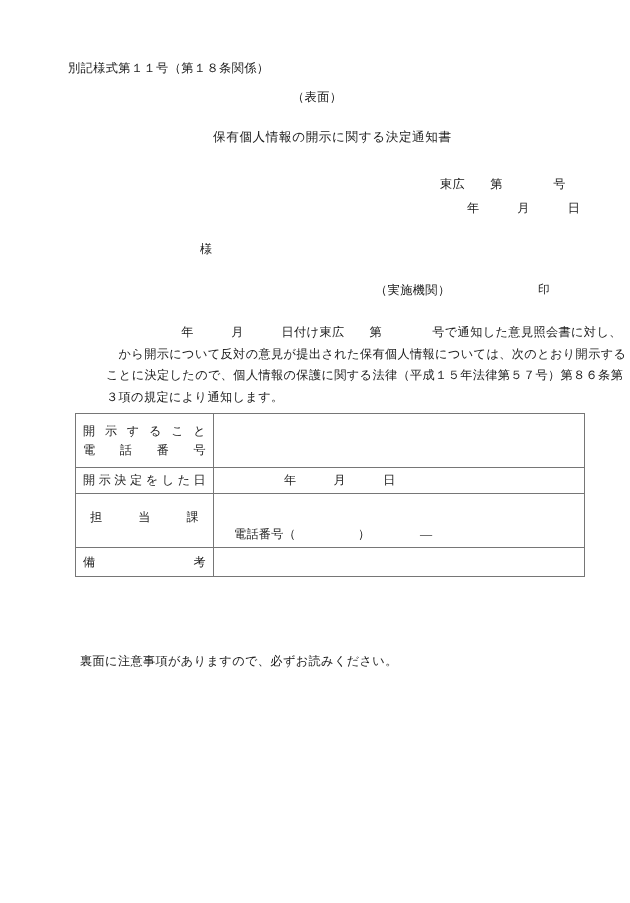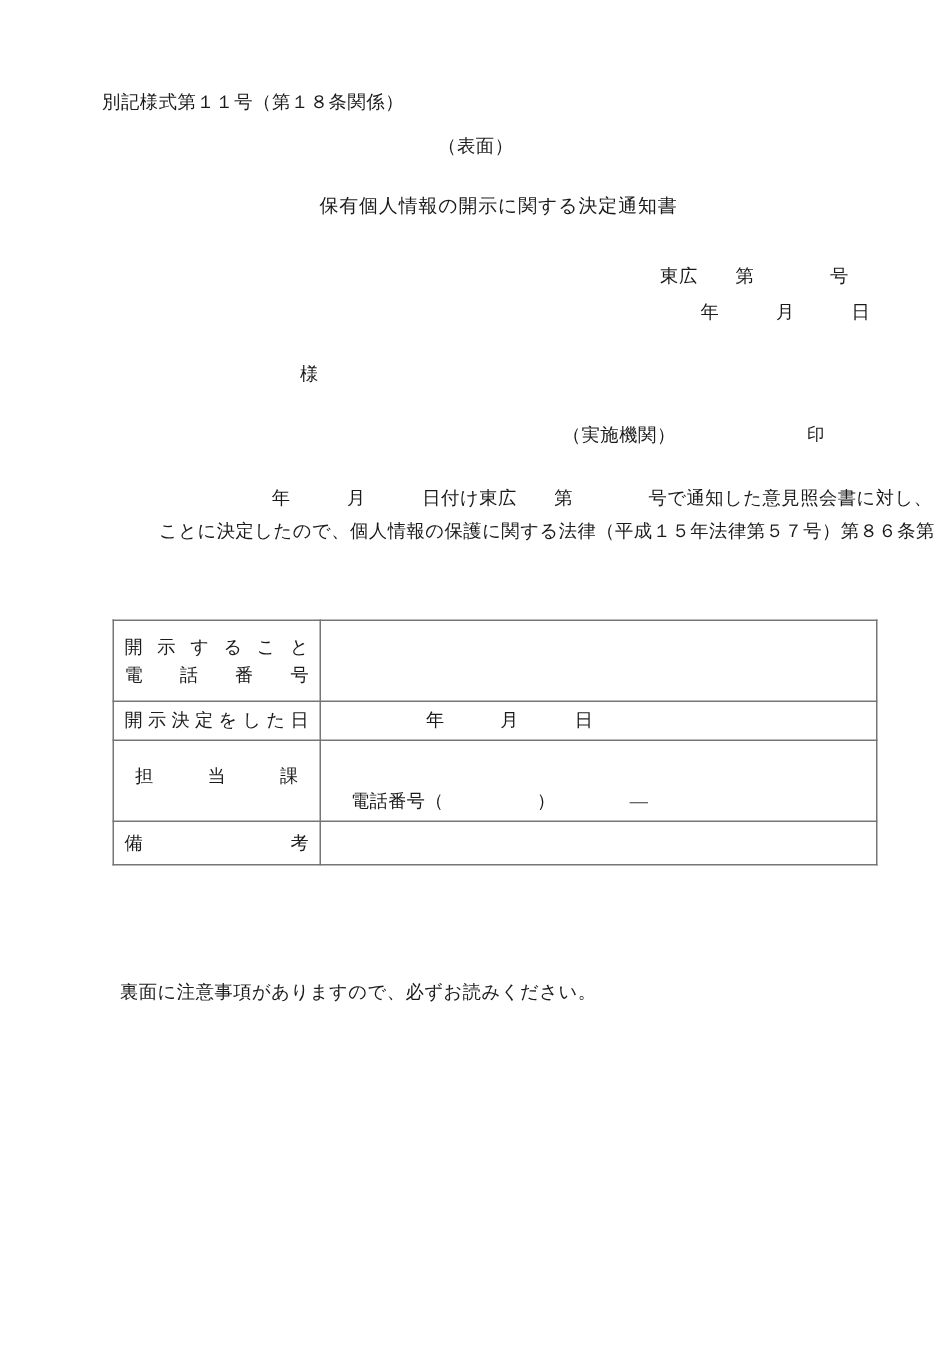--- a/index.html
+++ b/index.html
@@ -188,21 +188,23 @@
   <div class="abs number-line">東広　　第　　　　号</div>
   <div class="abs date-line">年　　　月　　　日</div>
 
   <div class="abs addressee">様</div>
 
   <div class="abs agency-line">（実施機関）</div>
   <div class="abs seal-mark">印</div>
 
   <div class="body-block">
     <div class="line l1">　　　　　　年　　　月　　　日付け東広　　第　　　　号で通知した意見照会書に対し、</div>
+    <div class="line">　から開示について反対の意見が提出された保有個人情報については、次のとおり開示する</div>
     <div class="line">ことに決定したので、個人情報の保護に関する法律（平成１５年法律第５７号）第８６条第</div>
+    <div class="line">３項の規定により通知します。</div>
   </div>
 
   <table class="form-table">
     <tbody>
 
       <tr class="r2">
         <td class="label">
           <span class="lbl-just">開示すること</span>
           <span class="lbl-just">電話番号</span>
         </td>

